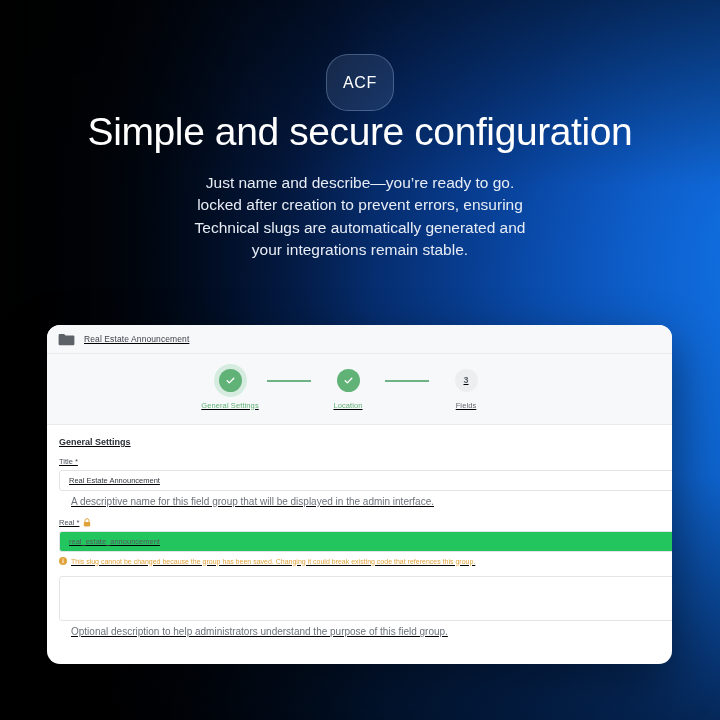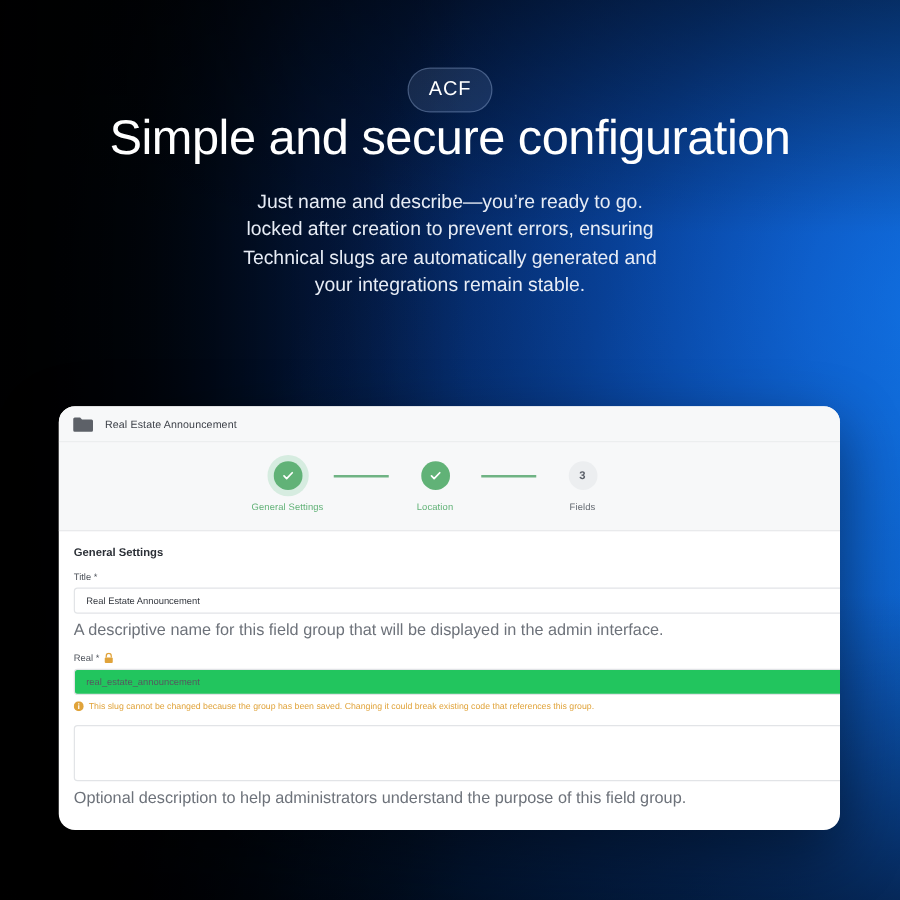--- a/index.html
+++ b/index.html
@@ -41,21 +41,21 @@
     position: absolute;
     top: 0; left: 0;
     width: 720px;
     text-align: center;
     z-index: 3;
   }
 
   .badge {
     margin: 54px auto 0;
     width: 68px;
-    height: 36px;
+    height: 57px;
     border-radius: 22px;
     background: rgba(126,155,201,0.17);
     border: 1px solid rgba(160,186,226,0.34);
     color: #ffffff;
     font-size: 16px;
     letter-spacing: 0.6px;
     display: flex;
     align-items: center;
     justify-content: center;
   }
@@ -87,20 +87,21 @@
     background: #ffffff;
     border-radius: 13px;
     overflow: hidden;
     z-index: 4;
     box-shadow: 0 18px 50px rgba(0,0,0,0.45);
   }
 
   .card-inner {
     width: 672px;   
     height: 100%;
+    text-decoration: underline;
   }
 
   .card-header {
     height: 29px;
     background: #f7f8f9;
     border-bottom: 1px solid #e9eaec;
     display: flex;
     align-items: center;
     padding-left: 11px;
     gap: 9px;
@@ -178,23 +179,23 @@
     background: #ffffff;
     display: flex;
     align-items: center;
     padding-left: 9px;
     font-size: 7.5px;
     color: #33373e;
   }
   .input.disabled { background: #22c55e; color: #55595f; }
 
   .helper {
-    font-size: 13px;
+    font-size: 10px;
     color: #6d727a;
-    margin: 5px 0 11px;
+    margin: 5px 12px 11px;
   }
 
   .warn {
     display: flex;
     align-items: center;
     gap: 4px;
     margin: 5px 0 11px;
     font-size: 7px;
     color: #e0a33a;
   }

